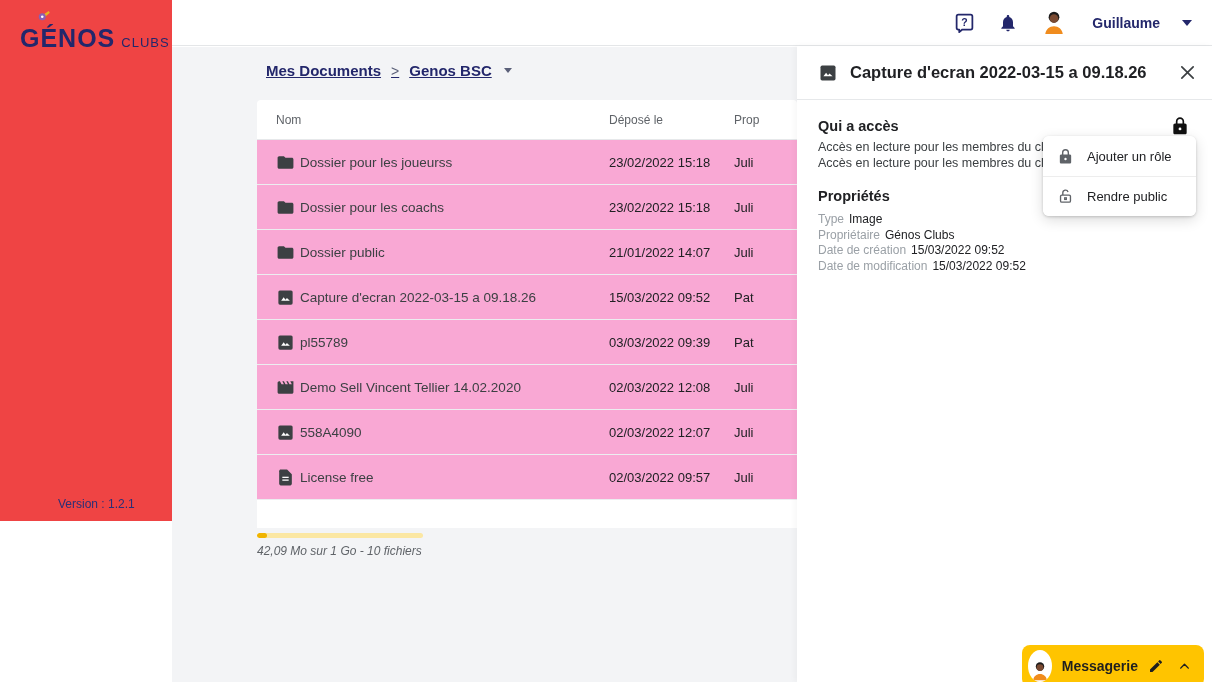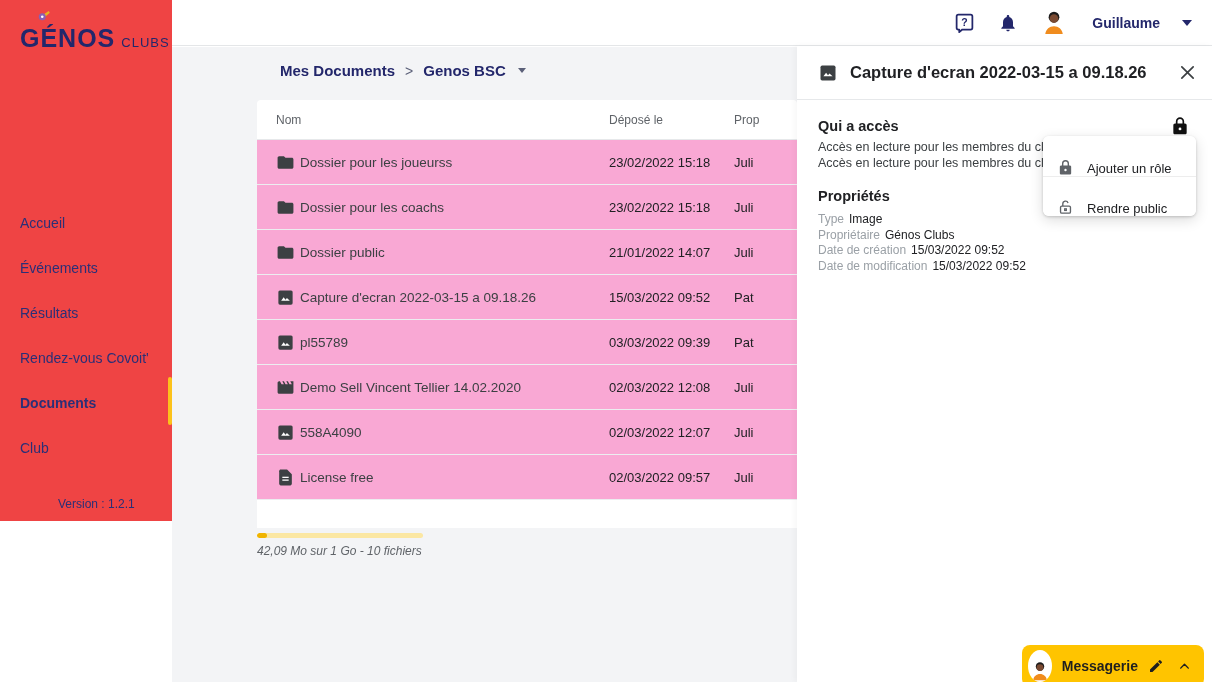--- a/index.html
+++ b/index.html
@@ -28,22 +28,22 @@
             border-bottom:1px solid #e4e6e8; display:flex; align-items:center;
             justify-content:flex-end; gap:20px; padding-right:20px; }
   .topbar .icon-btn { width:24px; height:24px; display:flex; align-items:center; justify-content:center; cursor:pointer; }
   .avatar { width:28px; height:28px; display:flex; align-items:center; justify-content:center; }
   .username { font-size:14px; font-weight:bold; color:#23276b; margin-left:4px; }
   .caret-down { width:0; height:0; border-left:5px solid transparent; border-right:5px solid transparent;
                 border-top:6px solid #23276b; margin-left:2px; }
 
   
   .content { position:absolute; left:172px; top:47px; width:1040px; height:635px; background:#f3f4f6; }
-  .breadcrumb { position:absolute; left:108px; top:15px; display:flex; align-items:center; gap:10px;
-                font-size:15px; font-weight:bold; color:#23276b; }
+  .breadcrumb { position:absolute; left:94px; top:15px; display:flex; align-items:center; gap:10px;
+                font-size:15px; font-weight:bold; color:#23276b;text-decoration:underline; }
   .breadcrumb .sep { color:#5b6079; font-weight:normal; font-size:14px; }
   .breadcrumb .crumb { cursor:pointer; }
   .breadcrumb .caret-sm { width:0; height:0; border-left:4px solid transparent; border-right:4px solid transparent;
                 border-top:5px solid #5b6079; margin-left:2px; }
 
   .card { position:absolute; left:85px; top:53px; width:540px; height:428px; background:#fff;
           border-radius:4px 4px 0 0; }
   .thead { position:relative; height:40px; border-bottom:1px solid #e6e8ea; }
   .th { position:absolute; top:0; height:40px; display:flex; align-items:center;
         font-size:12px; color:#5f6368; }
@@ -69,21 +69,21 @@
   .panel-close { margin-left:auto; width:22px; height:22px; display:flex; align-items:center; justify-content:center; cursor:pointer; }
   .lock-btn { position:absolute; right:22px; top:68px; width:20px; height:24px; cursor:pointer; }
   .section-h { position:absolute; left:21px; font-size:14.5px; font-weight:bold; color:#202124; }
   .access-lines { position:absolute; left:21px; top:94px; font-size:12.5px; color:#3c4043; line-height:15.5px; }
   .props { position:absolute; left:21px; top:166px; font-size:12px; line-height:15.5px; }
   .prop-label { color:#9aa0a6; }
   .prop-value { color:#202124; font-weight:500; margin-left:5px; }
 
   .dropdown { position:absolute; left:246px; top:90px; width:153px; background:#fff; border-radius:6px;
               box-shadow:0 1px 3px rgba(0,0,0,0.18), 0 4px 14px rgba(0,0,0,0.14); overflow:hidden; z-index:5; }
-  .dd-item { height:40px; display:flex; align-items:flex-end; gap:13px; padding-left:14px;
+  .dd-item { height:40px; display:flex; align-items:center; gap:13px; padding-left:14px;
              font-size:13px; color:#202124; cursor:pointer; background:#fff; }
   .dd-item + .dd-item { border-top:1px solid #ededed; }
   .dd-icon { width:17px; height:17px; }
 
   
   .messenger { position:absolute; left:1022px; top:645px; width:182px; height:42px; background:#ffc400;
                border-radius:8px; display:flex; align-items:center; padding:0 12px 0 6px; gap:10px; cursor:pointer; }
   .msg-avatar { width:32px; height:32px; background:#fff; border-radius:50%;
                 display:flex; align-items:flex-end; justify-content:center; overflow:hidden; }
   .msg-label { font-size:14px; font-weight:bold; color:#1f1f1f; }
@@ -102,41 +102,20 @@
       <svg class="whistle" viewBox="0 0 24 24">
         <path d="M11 11l9-6 2 3-8 7z" fill="#e6b31e"></path>
         <circle cx="9" cy="15" r="6" fill="#8a5fb5"></circle>
         <circle cx="9" cy="15" r="2.2" fill="#fff"></circle>
       </svg>
       <div class="logo-line">
         <span class="logo-primary">GÉNOS</span>
         <span class="logo-secondary">CLUBS</span>
       </div>
     </div>
-    <nav class="nav">
-      <div class="nav-item">
-          <span>Accueil</span>
-        </div>
-      <div class="nav-item">
-          <span>Événements</span>
-        </div>
-      <div class="nav-item">
-          <span>Résultats</span>
-        </div>
-      <div class="nav-item">
-          <span>Rendez-vous Covoit'</span>
-        </div>
-      <div class="nav-item active">
-          <span>Documents</span>
-          <span class="active-bar"></span>
-        </div>
-      <div class="nav-item">
-          <span>Club</span>
-        </div>
-    </nav>
     <div class="version">Version : 1.2.1</div>
   </aside>
 
   <header class="topbar">
     <div class="icon-btn">
       <svg width="21" height="21" viewBox="0 0 24 24">
         <path d="M19 3H5a2 2 0 0 0-2 2v13a2 2 0 0 0 2 2h1v3l3.5-3H19a2 2 0 0 0 2-2V5a2 2 0 0 0-2-2z" fill="none" stroke="#23276b" stroke-width="2" stroke-linejoin="round"></path>
         <text x="12" y="16" text-anchor="middle" font-size="12" font-weight="bold" fill="#23276b" font-family="Liberation Sans, sans-serif">?</text>
       </svg>
     </div>

